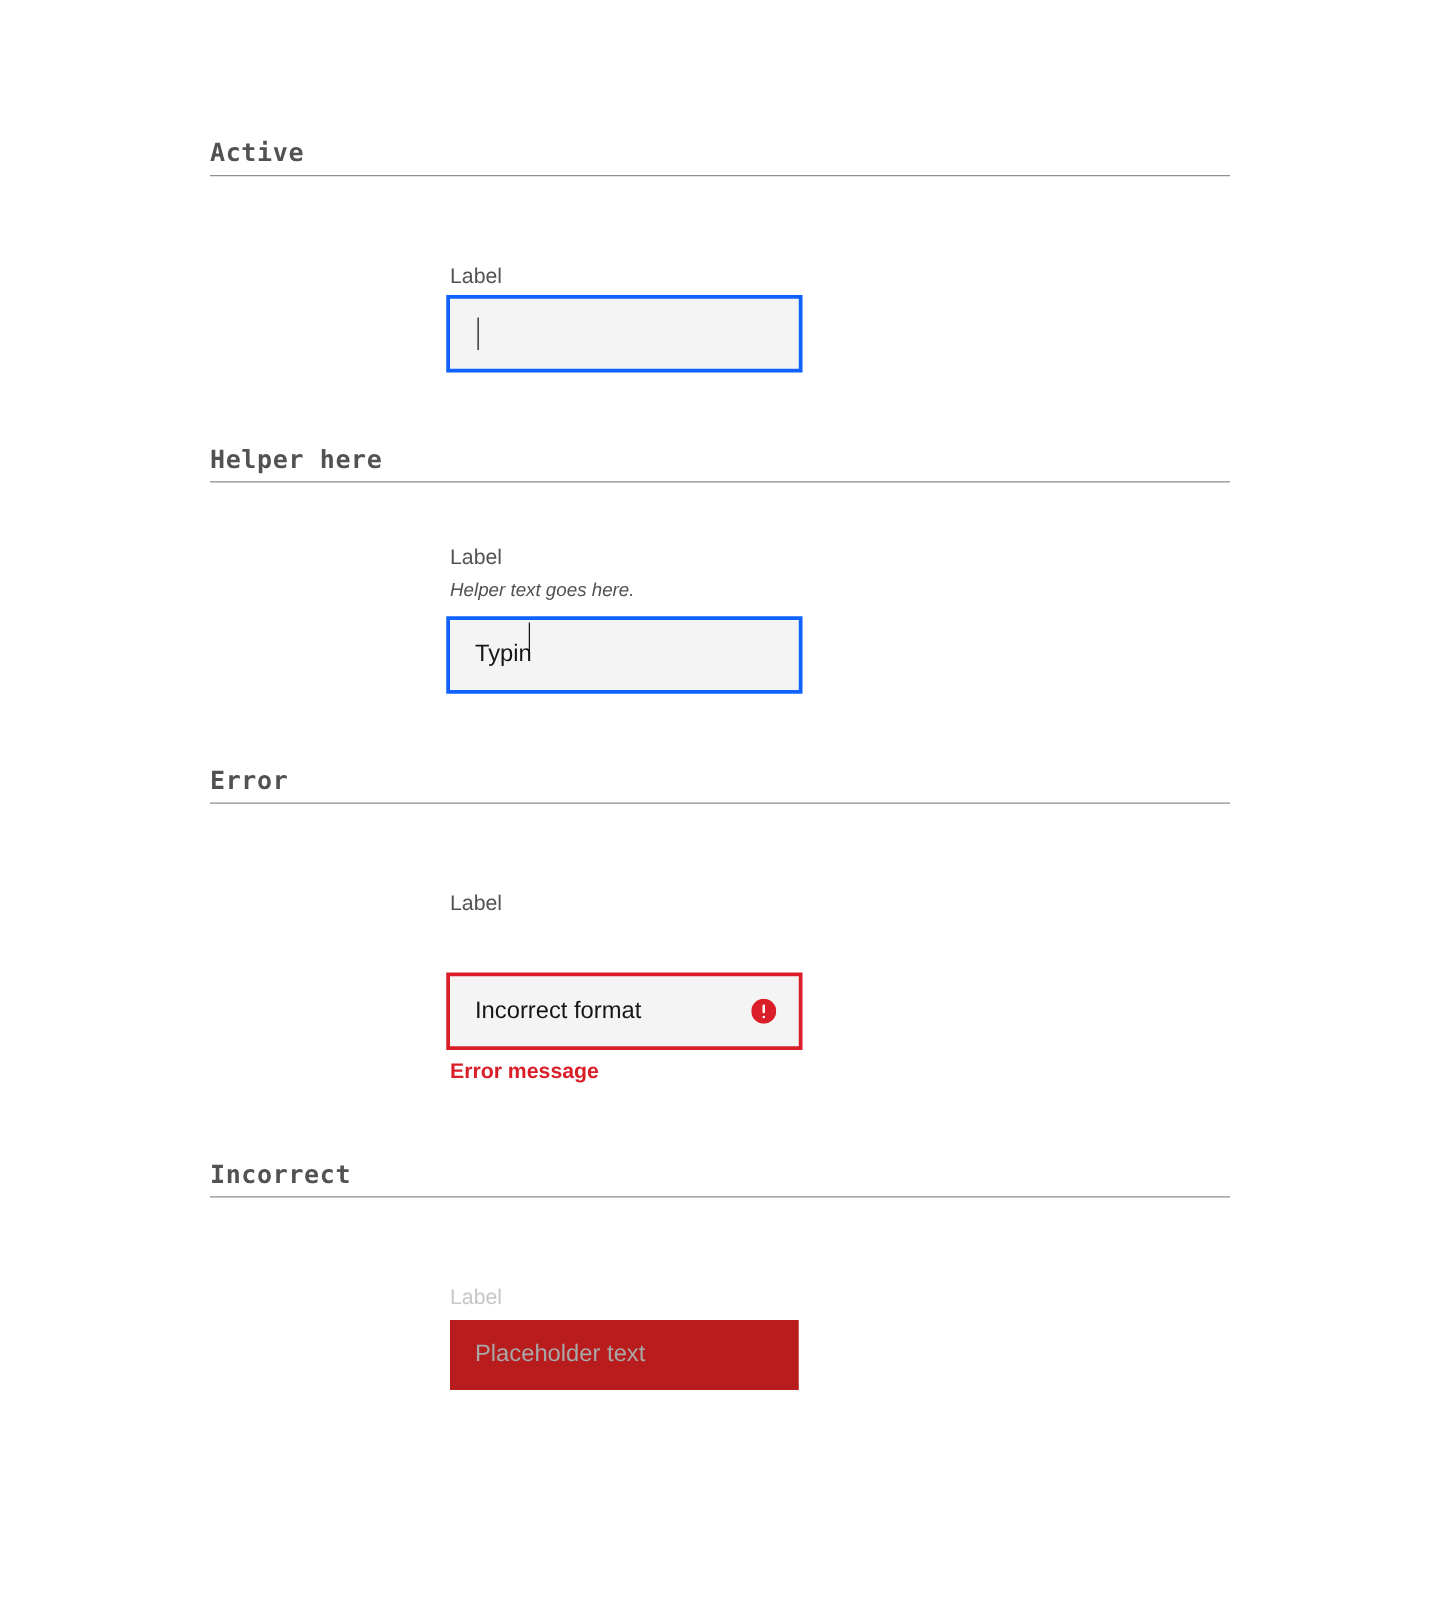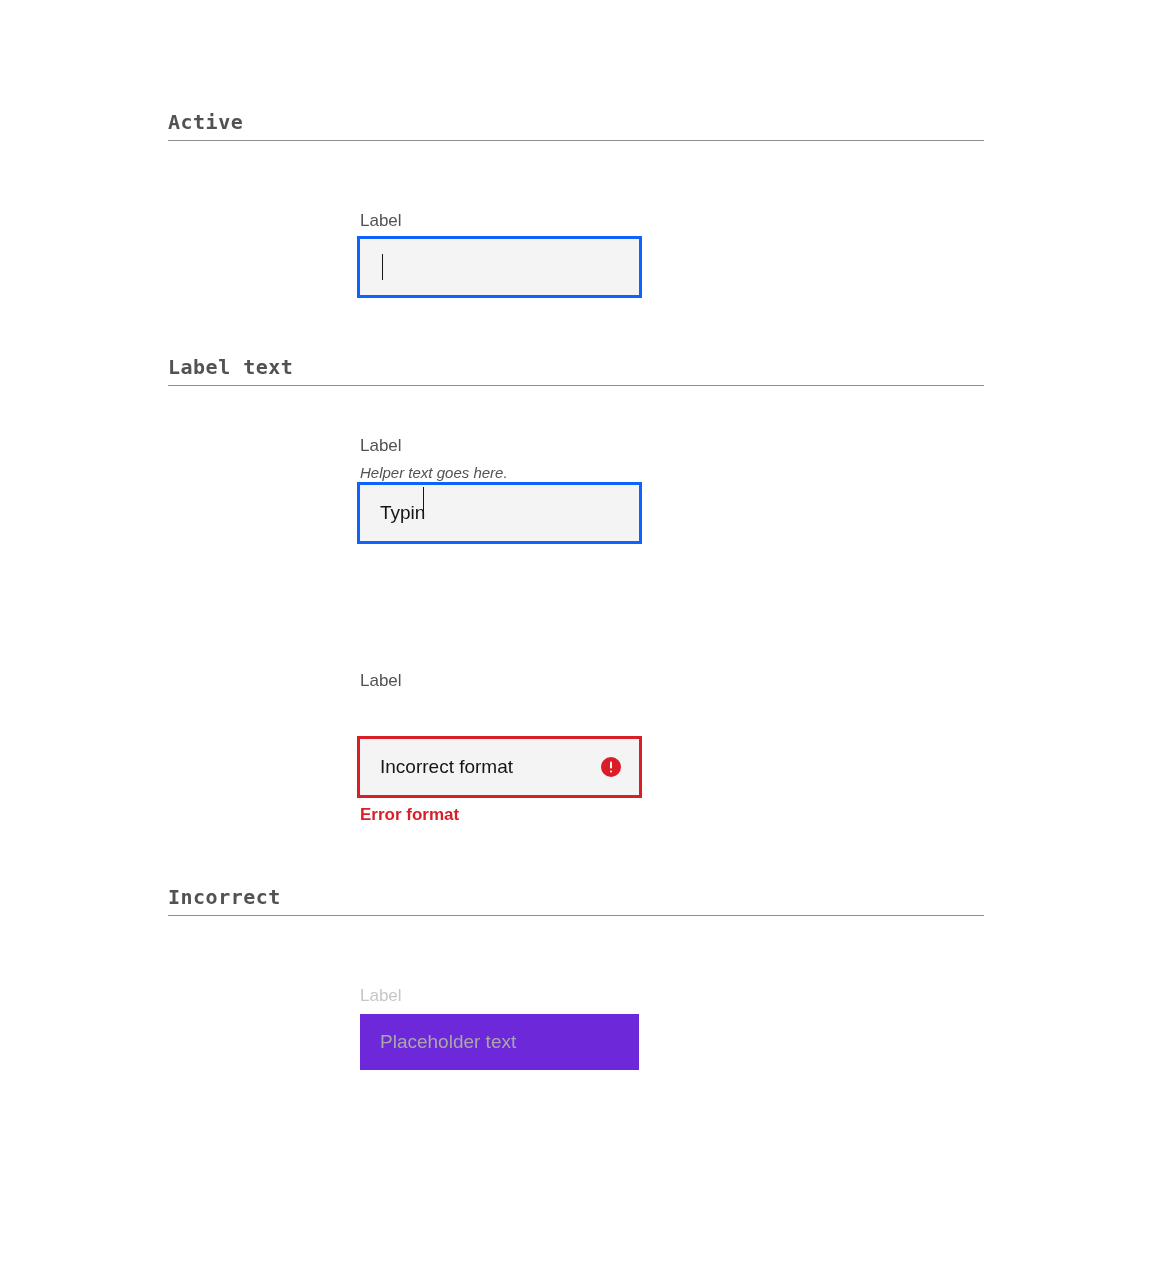--- a/index.html
+++ b/index.html
@@ -34,21 +34,21 @@
     display: block;
     font-size: 17px;
     color: #525252;
     margin-bottom: 8px;
     font-weight: 400;
   }
   .field-helper {
     font-size: 15px;
     color: #525252;
     font-style: italic;
-    margin-bottom: 4px;
+    margin-bottom: 15px;
   }
   .field-error-msg {
     font-size: 17px;
     color: #da1e28;
     margin-top: 10px;
     font-weight: 600;
   }
   .input-wrapper {
     position: relative;
     width: 100%;
@@ -60,21 +60,21 @@
   .input-wrapper.focused {
     outline: 3px solid #0f62fe;
     outline-offset: 0;
   }
   .input-wrapper.error {
     outline: 3px solid #da1e28;
     outline-offset: 0;
     margin-top: 48px;
   }
   .input-wrapper.disabled {
-    background: #6d28d9;
+    background: #b91c1c;
     border-bottom: 1px solid transparent;
   }
   .text-input {
     width: 100%;
     height: 100%;
     border: none;
     background: transparent;
     padding: 0 20px;
     font-size: 19px;
     color: #161616;
@@ -134,50 +134,51 @@
         <label class="field-label">Label</label>
         <div class="input-wrapper focused">
           <span class="caret"></span>
           <input type="text" class="text-input" value="" style="">
         </div>
       </div>
     </div>
   </div>
 
   <div class="section">
-    <div class="section-header">Label text</div>
+    <div class="section-header">Helper here</div>
     <div class="demo-area tight">
       <div class="field">
         <label class="field-label">Label</label>
         <div class="field-helper">Helper text goes here.</div>
         <div class="input-wrapper focused">
           <span class="typed-text">
             <span>Typin</span>
               <span class="caret after-text"></span>
           </span>
         </div>
       </div>
     </div>
   </div>
 
   <div class="section">
+    <div class="section-header">Error</div>
     <div class="demo-area">
       <div class="field">
         <label class="field-label">Label</label>
         <div class="input-wrapper error">
           <input type="text" class="text-input" value="Incorrect format" style="">
           <span class="error-icon">
             <svg viewBox="0 0 20 20" width="20" height="20">
               <circle cx="10" cy="10" r="10" fill="#da1e28"></circle>
               <rect x="9" y="4.5" width="2" height="7" rx="1" fill="#ffffff"></rect>
               <rect x="9" y="13.5" width="2" height="2" rx="1" fill="#ffffff"></rect>
             </svg>
           </span>
         </div>
-        <div class="field-error-msg">Error format</div>
+        <div class="field-error-msg">Error message</div>
       </div>
     </div>
   </div>
 
   <div class="section">
     <div class="section-header">Incorrect</div>
     <div class="demo-area">
       <div class="field">
         <label class="field-label disabled-label">Label</label>
         <div class="input-wrapper disabled">

